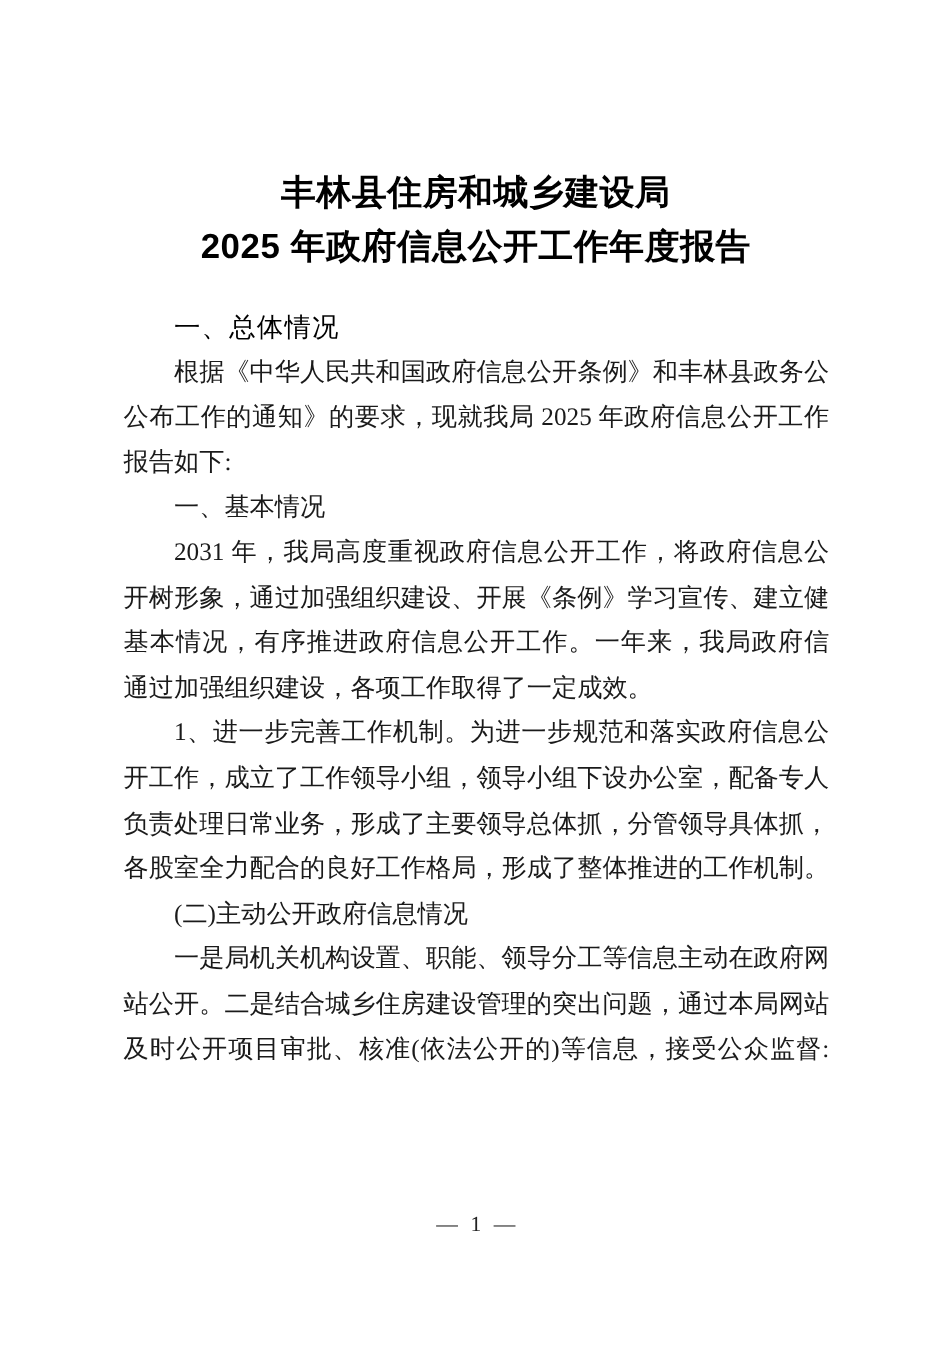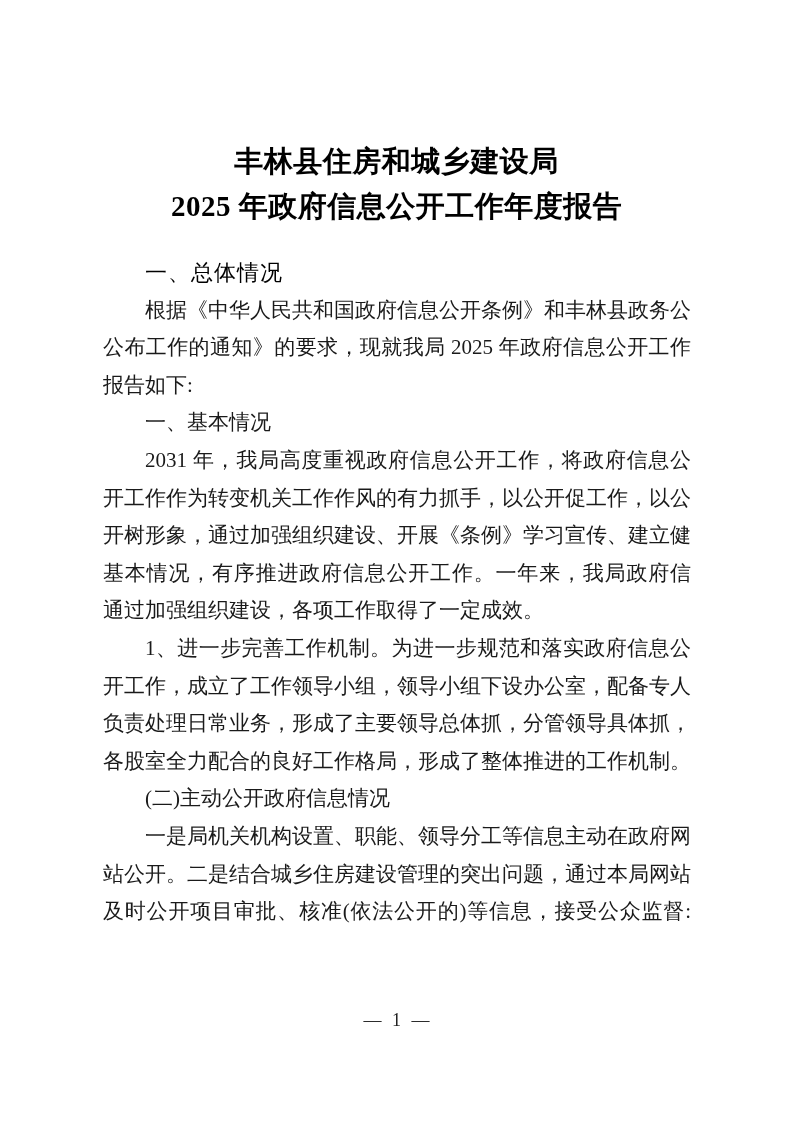--- a/index.html
+++ b/index.html
@@ -11,21 +11,21 @@
     overflow: hidden;
     font-family: "Liberation Serif", "DejaVu Serif", serif;
     color: #1a1a1a;
   }
   .title-block {
     position: absolute;
     top: 139px;
     left: 0;
     width: 793px;
     text-align: center;
-    font-family: Liberation Serif, serif;
+    font-family: Liberation Sans, sans-serif;
     font-weight: 700;
     font-size: 29px;
     line-height: 45px;
     color: #000000;
     letter-spacing: 0.5px;
   }
   .doc-body {
     position: absolute;
     top: 254px;
     left: 103px;
@@ -74,21 +74,20 @@
   </div>
 
   <div class="doc-body">
 
   <div class="line heading indent">一、总体情况</div>
       <div class="line body justify indent">根据《中华人民共和国政府信息公开条例》和丰林县政务公</div>
       <div class="line body justify">公布工作的通知》的要求，现就我局 2025 年政府信息公开工作</div>
       <div class="line body">报告如下:</div>
       <div class="line body indent">一、基本情况</div>
       <div class="line body justify indent">2031 年，我局高度重视政府信息公开工作，将政府信息公</div>
-      <div class="line body justify">开工作作为转变机关工作作风的有力抓手，以公开促工作，以公</div>
       <div class="line body justify">开树形象，通过加强组织建设、开展《条例》学习宣传、建立健</div>
       <div class="line body justify">基本情况，有序推进政府信息公开工作。一年来，我局政府信</div>
       <div class="line body">通过加强组织建设，各项工作取得了一定成效。</div>
       <div class="line body justify indent">1、进一步完善工作机制。为进一步规范和落实政府信息公</div>
       <div class="line body justify">开工作，成立了工作领导小组，领导小组下设办公室，配备专人</div>
       <div class="line body justify">负责处理日常业务，形成了主要领导总体抓，分管领导具体抓，</div>
       <div class="line body justify">各股室全力配合的良好工作格局，形成了整体推进的工作机制。</div>
       <div class="line body indent">(二)主动公开政府信息情况</div>
       <div class="line body justify indent">一是局机关机构设置、职能、领导分工等信息主动在政府网</div>
       <div class="line body justify">站公开。二是结合城乡住房建设管理的突出问题，通过本局网站</div>

